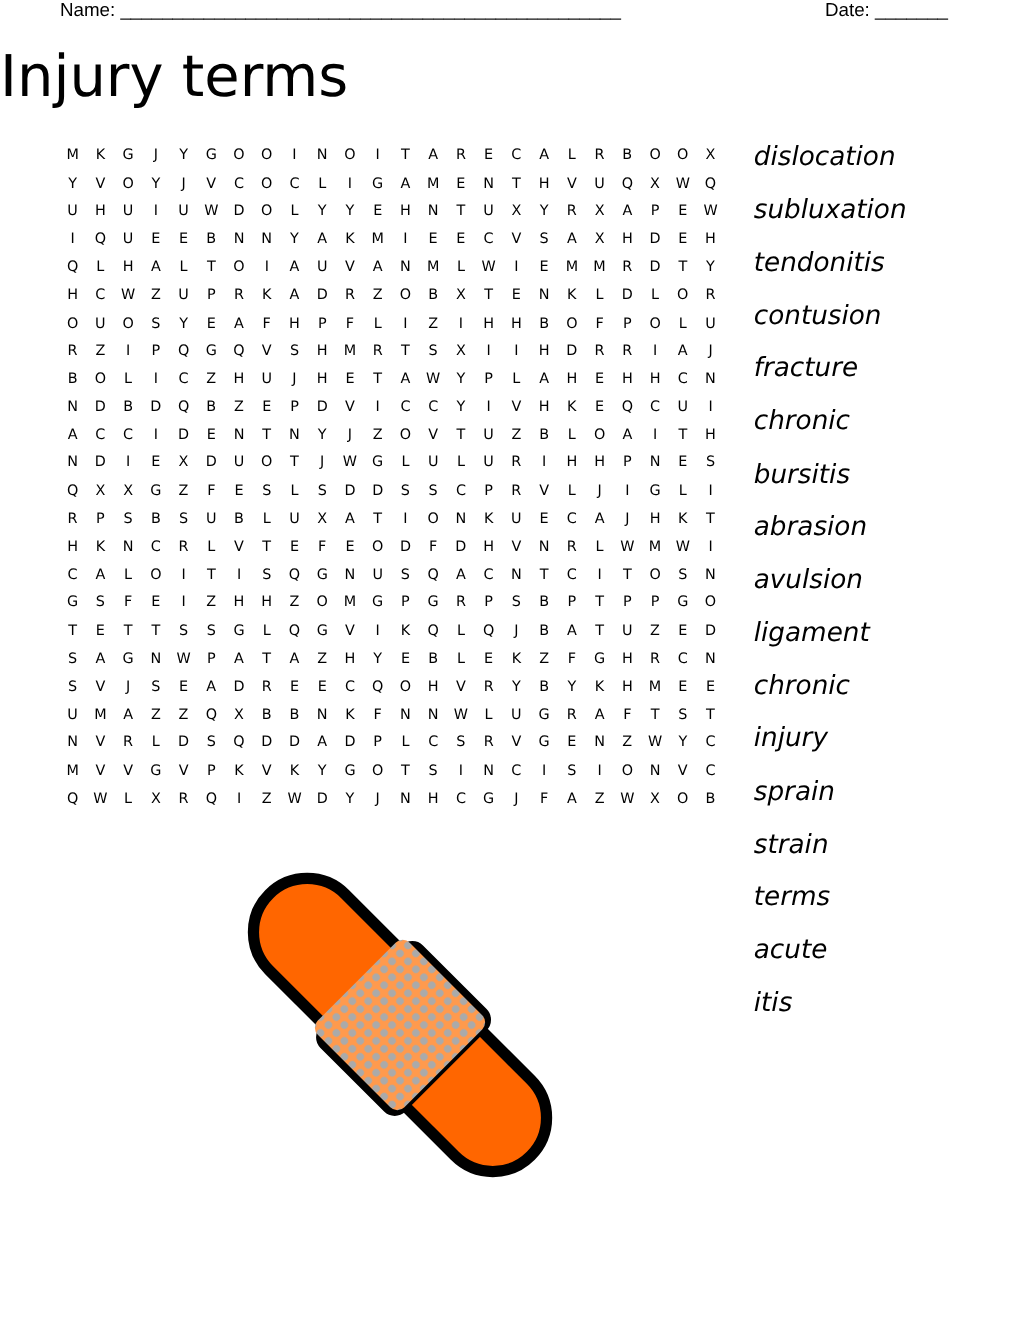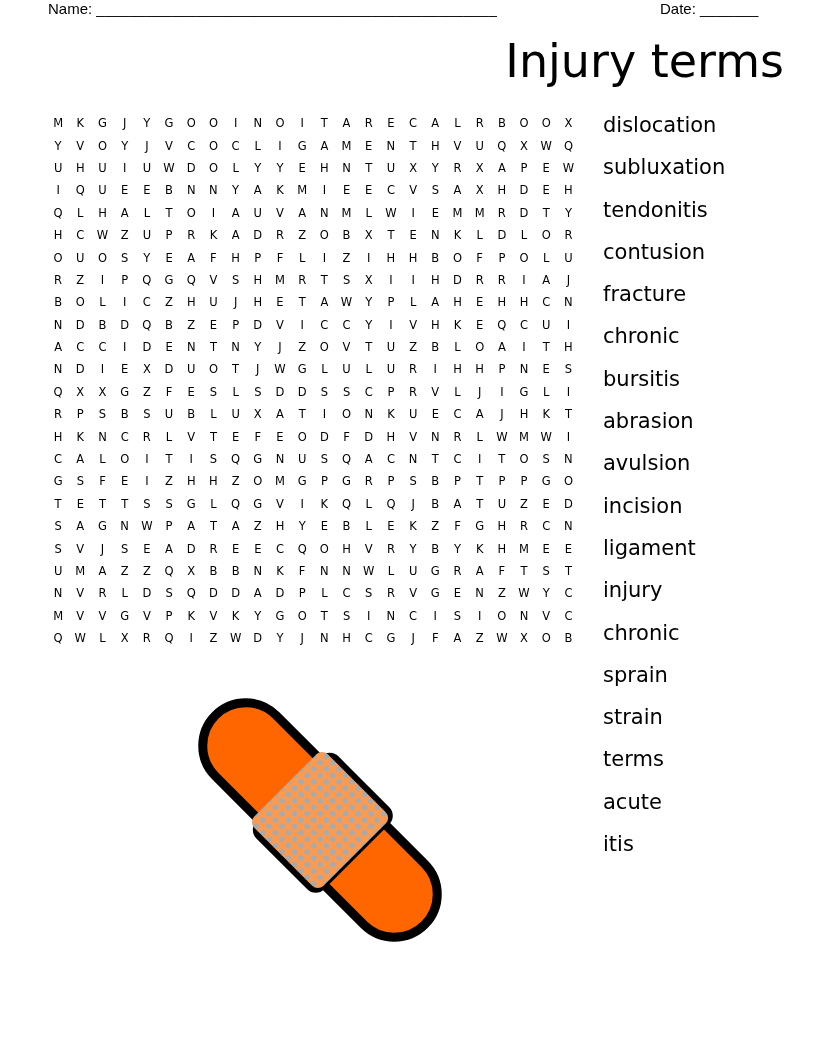--- a/index.html
+++ b/index.html
@@ -1,25 +1,25 @@
 <!DOCTYPE html>
 <html><head>
 <meta charset="utf-8">
 <style>
   html, body { margin: 0; padding: 0; background: #ffffff; }
   body { width: 816px; height: 1056px; position: relative; overflow: hidden; font-family: "DejaVu Sans", sans-serif; color: #000; }
   .header { position: absolute; top: 0; left: 48px; font-family: "Liberation Sans", sans-serif; font-size: 15px; }
   .header .name { position: absolute; left: 0; top: 0; white-space: nowrap; }
   .header .date { position: absolute; left: 580px; top: 0; white-space: nowrap; margin-left: 32px; }
-  .title { position: absolute; top: 34px; left: 0; width: 784px; text-align: right; font-size: 46px; font-family: "DejaVu Sans", sans-serif; letter-spacing: 0px; }
+  .title { position: absolute; top: 34px; left: 0; width: 784px; text-align: left; font-size: 46px; font-family: "DejaVu Sans", sans-serif; letter-spacing: 0px; }
   .grid { position: absolute; top: 112px; left: 47px; font-family: "DejaVu Sans", sans-serif; font-size: 11.5px; }
   .grid-row { display: flex; height: 22.4px; align-items: center; }
   .cell { width: 22.2px; text-align: center; }
   .words { position: absolute; top: 110px; left: 603px; font-family: "DejaVu Sans", sans-serif; font-size: 21px; }
-  .word { height: 42.3px; line-height: 30px; }
+  .word { height: 42.3px; line-height: 30px; font-style: italic; }
   .bandage { position: absolute; left: 180px; top: 680px; width: 280px; height: 280px; }
 </style>
 </head>
 <body>
 
 <div class="header">
   <span class="name">Name: ________________________________________________</span>
   <span class="date">Date: _______</span>
 </div>
 
@@ -655,24 +655,23 @@
 <div class="words" id="words">
     <div class="word">dislocation</div>
     <div class="word">subluxation</div>
     <div class="word">tendonitis</div>
     <div class="word">contusion</div>
     <div class="word">fracture</div>
     <div class="word">chronic</div>
     <div class="word">bursitis</div>
     <div class="word">abrasion</div>
     <div class="word">avulsion</div>
-    <div class="word">incision</div>
     <div class="word">ligament</div>
+    <div class="word">chronic</div>
     <div class="word">injury</div>
-    <div class="word">chronic</div>
     <div class="word">sprain</div>
     <div class="word">strain</div>
     <div class="word">terms</div>
     <div class="word">acute</div>
     <div class="word">itis</div>
   </div>
 
 <div class="bandage">
   <svg width="280" height="280" viewBox="0 0 280 280">
     <defs>

